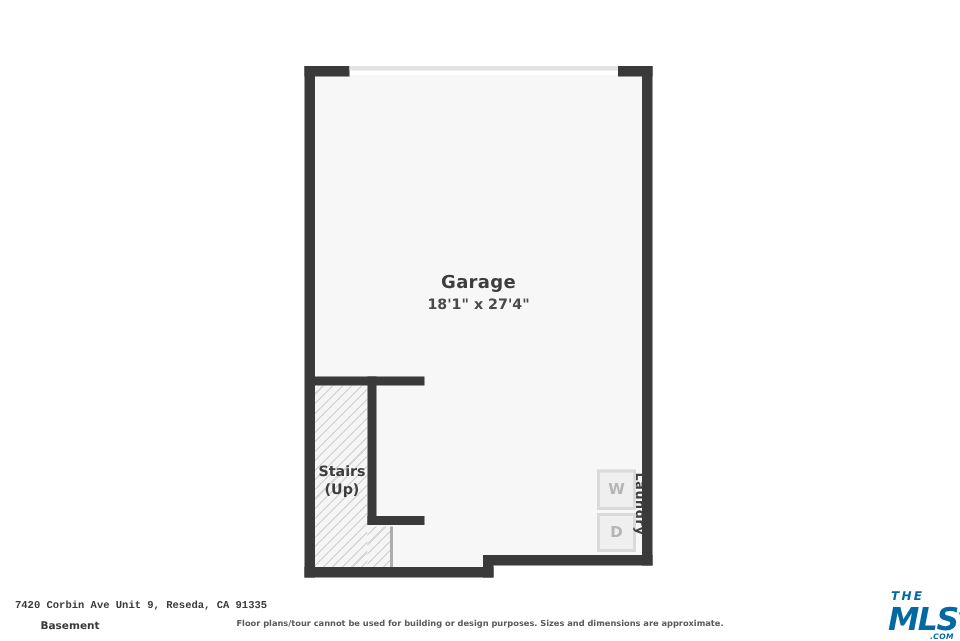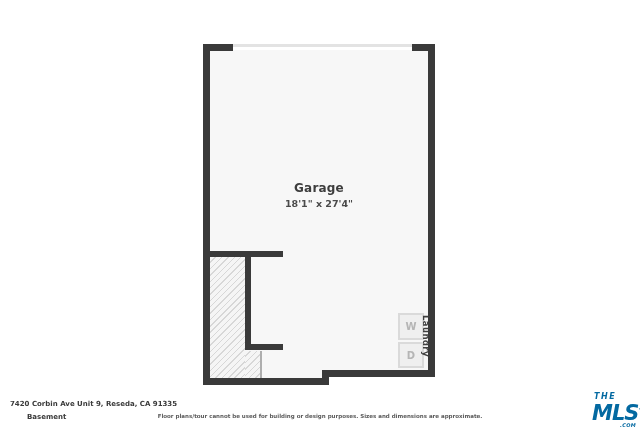--- a/index.html
+++ b/index.html
@@ -35,21 +35,21 @@
                   font-size: 9.5px; font-weight: 600; color: #3d3d3d; line-height: 12px; }
 
   
   .appliance { background: #efefef; border: 2px solid #dadada; display: flex;
                align-items: center; justify-content: center;
                font-size: 10px; font-weight: 700; color: #b5b5b5; }
   .laundry-label { left: 421px; top: 311px; height: 62px; writing-mode: vertical-rl;
                    font-size: 8.5px; font-weight: 600; color: #3f3f3f; letter-spacing: 0.4px; }
 
   
-  .footer-address { left: 10px; top: 396px; font-size: 7px; font-weight: 700; color: #3a3a3a; }
+  .footer-address { left: 10px; top: 396px; font-size: 7px; font-weight: 700; color: #3a3a3a; font-family: Liberation Mono, monospace; }
   .footer-level   { left: 10px; top: 409px; font-size: 7px; font-weight: 700; color: #3a3a3a; padding-left: 17px; }
   .footer-disclaimer { left: 0; right: 0; top: 409px; text-align: center;
                        font-size: 5.5px; font-weight: 600; color: #5a5a5a; }
 
   
   .mls-logo { right: 4px; bottom: 3px; width: 44px; color: #0369a1; font-style: italic; text-align: left; }
   .logo-the { font-size: 8px; font-weight: 800; letter-spacing: 1.5px; line-height: 8px; padding-left: 2px; }
   .logo-mls { font-size: 21px; font-weight: 800; line-height: 18px; letter-spacing: -1px; }
   .logo-tm  { font-size: 5px; font-style: normal; vertical-align: super; letter-spacing: 0; }
   .logo-com { font-size: 5px; font-weight: 800; text-align: right; line-height: 6px; letter-spacing: 0.3px; }
@@ -77,20 +77,24 @@
 
   <div class="abs wall" style="left:210px; top:247px; width:73px; height:6px;"></div>
   <div class="abs wall" style="left:245px; top:247px; width:6px; height:99px;"></div>
   <div class="abs wall" style="left:245px; top:340px; width:38px; height:6px;"></div>
 
   <div class="abs garage-label">
     <div class="room-name">Garage</div>
     <div class="room-dims">18'1" x 27'4"</div>
   </div>
 
+  <div class="abs stairs-label">
+    <div>Stairs</div>
+    <div>(Up)</div>
+  </div>
 
   <div class="abs appliance" style="left:398px; top:309px; width:26px; height:27px;">
     <span>W</span>
   </div>
   <div class="abs appliance" style="left:398px; top:338px; width:26px; height:26px;">
     <span>D</span>
   </div>
   <div class="abs laundry-label">Laundry</div>
 
   <div class="abs footer-address">7420 Corbin Ave Unit 9, Reseda, CA 91335</div>

